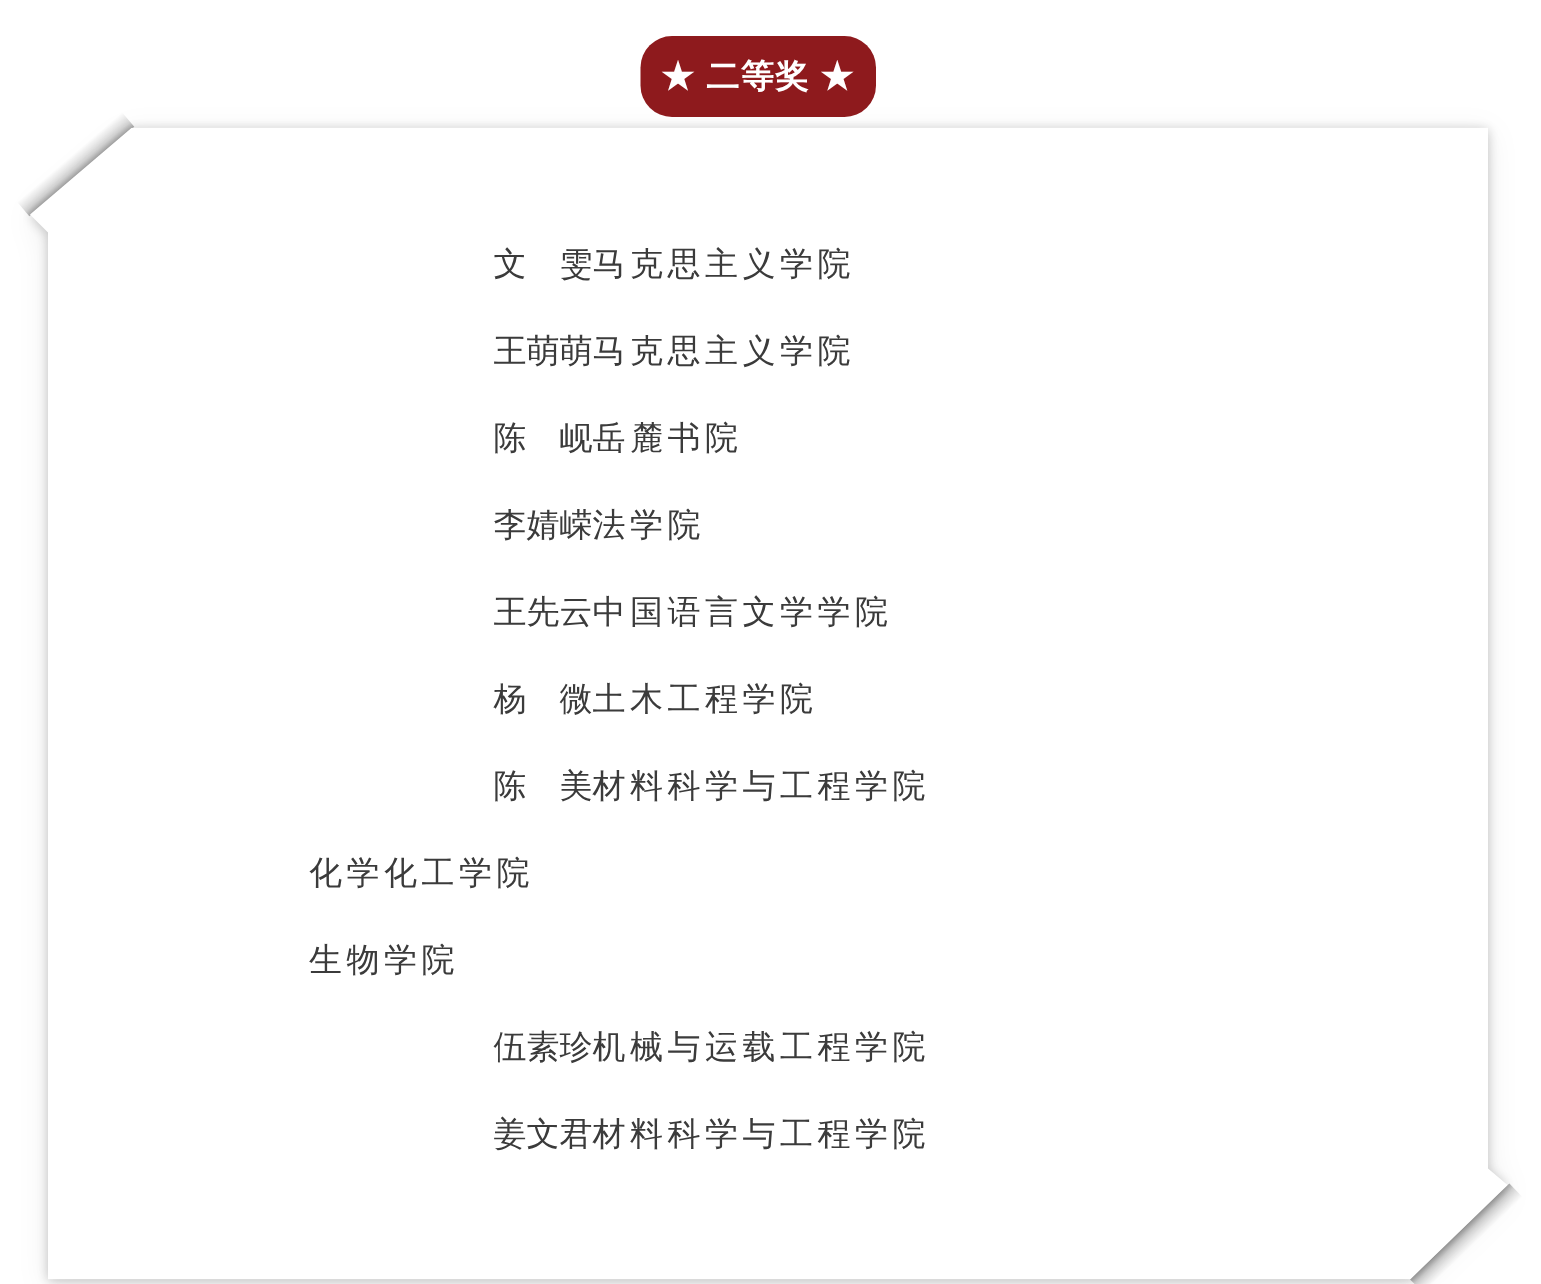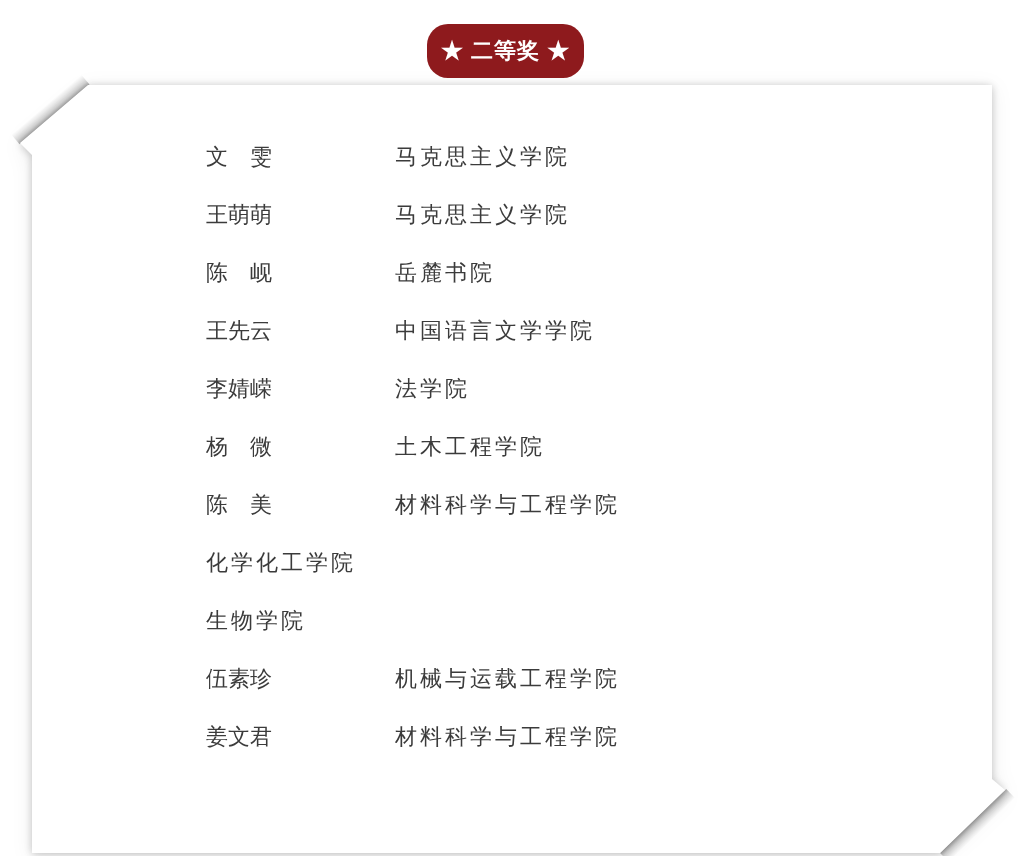--- a/index.html
+++ b/index.html
@@ -59,21 +59,21 @@
     transform: rotate(-40.5deg);
     background: linear-gradient(to bottom, rgba(0,0,0,0) 10%, rgba(0,0,0,0.16) 70%, rgba(0,0,0,0.32) 100%);
   }
   .crease-br {
     left: 932px; top: 819px; width: 92px; height: 14px;
     transform: rotate(-44deg);
     background: linear-gradient(to top, rgba(0,0,0,0) 10%, rgba(0,0,0,0.16) 70%, rgba(0,0,0,0.32) 100%);
   }
 
   
-  .winner-list { padding-top: 43px; }
+  .winner-list { padding-top: 62px; text-align: right; }
   .row {
     height: 58px;
     display: flex; align-items: center;
     padding-left: 186px;
     font-size: 22px;
     color: var(--list-fg, #3b3b3b);
   }
   .name { width: 189px; flex: 0 0 189px; white-space: pre; }
   .college { letter-spacing: 3px; white-space: nowrap; }
 </style>
@@ -99,27 +99,27 @@
     <span class="name">王萌萌</span>
     <span class="college">马克思主义学院</span>
   </div>
 
   <div class="row">
     <span class="name">陈　岘</span>
     <span class="college">岳麓书院</span>
   </div>
 
   <div class="row">
-    <span class="name">王先云</span>
-    <span class="college">中国语言文学学院</span>
+    <span class="name">李婧嵘</span>
+    <span class="college">法学院</span>
   </div>
 
   <div class="row">
-    <span class="name">李婧嵘</span>
-    <span class="college">法学院</span>
+    <span class="name">王先云</span>
+    <span class="college">中国语言文学学院</span>
   </div>
 
 
   <div class="row">
     <span class="name">杨　微</span>
     <span class="college">土木工程学院</span>
   </div>
 
   <div class="row">
     <span class="name">陈　美</span>

